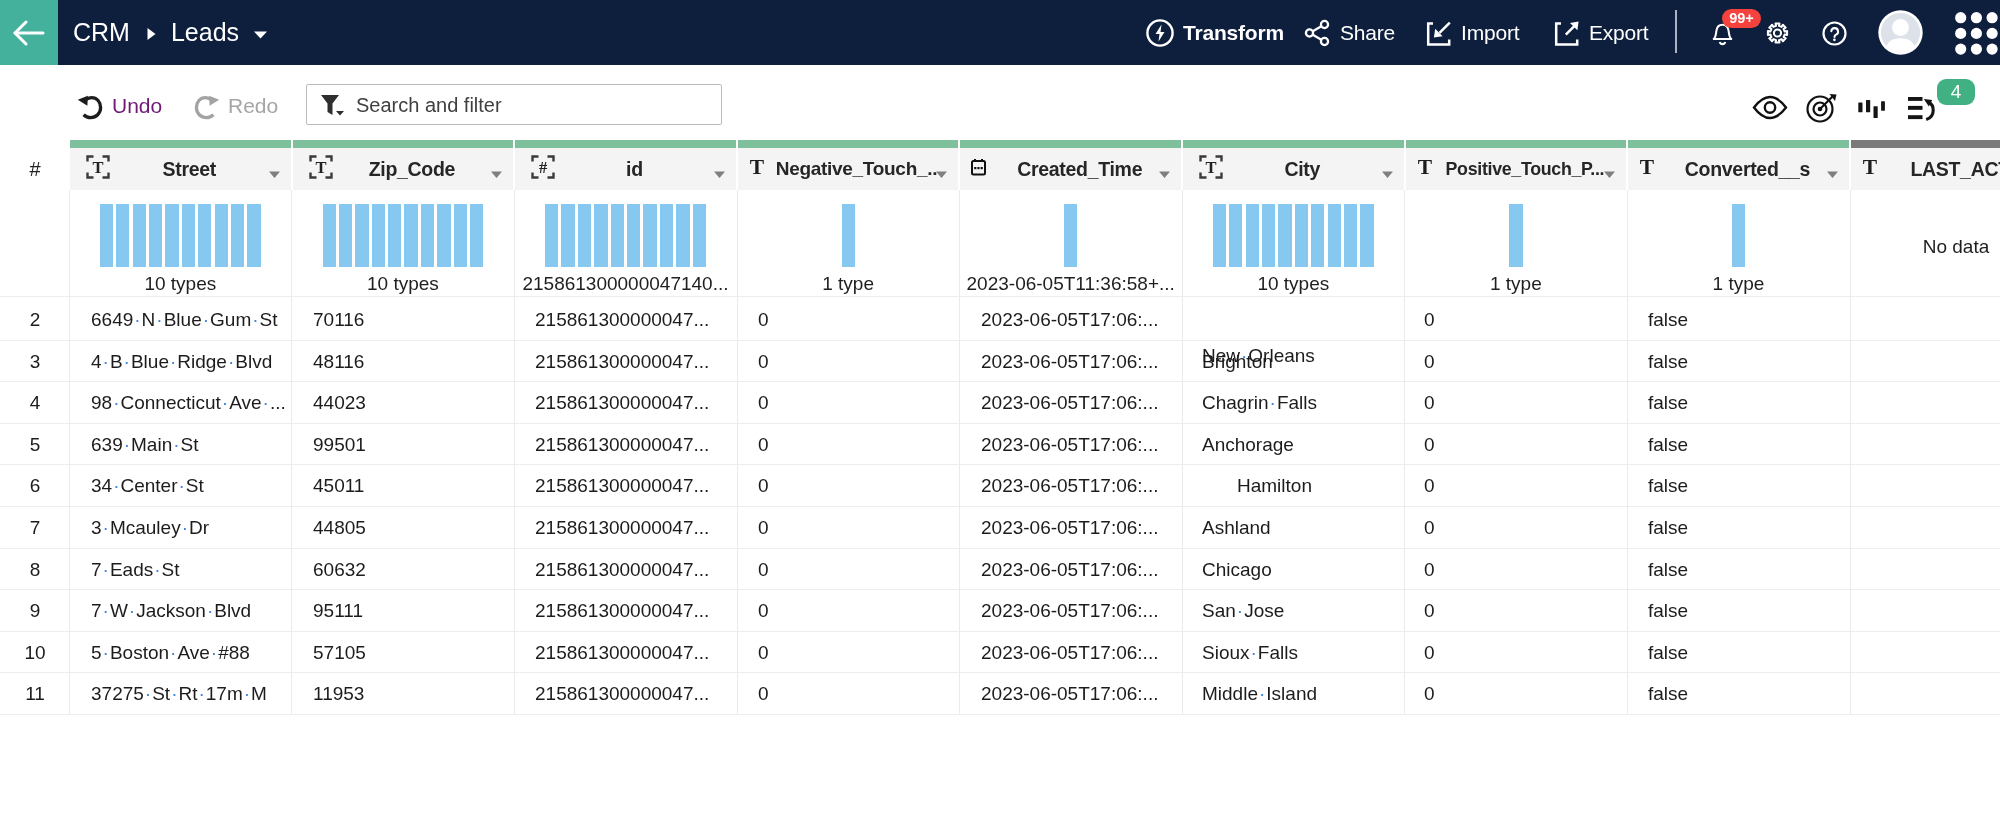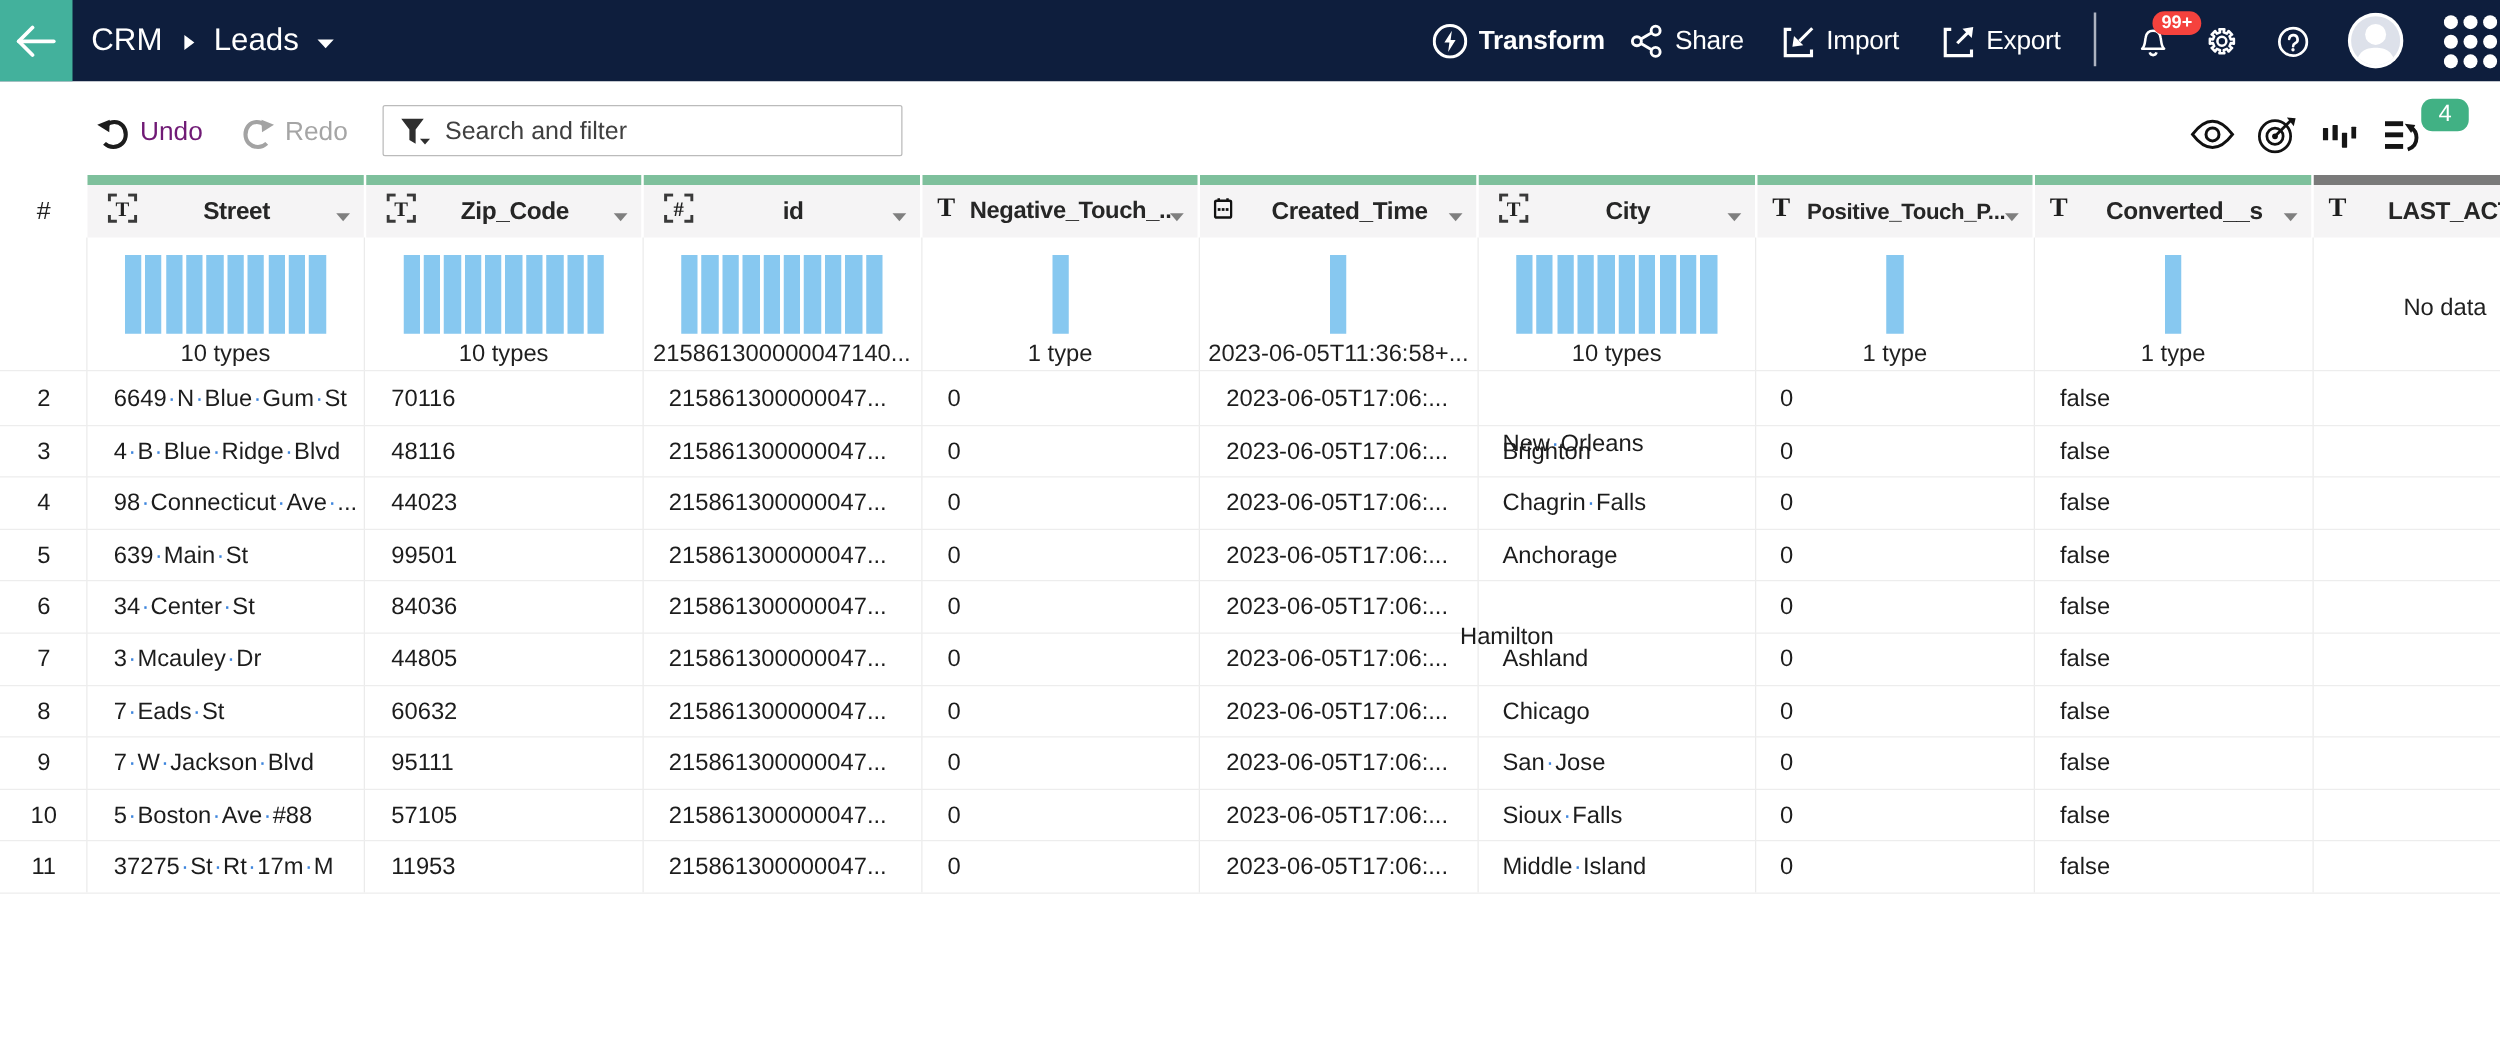--- a/index.html
+++ b/index.html
@@ -391,25 +391,25 @@
 <div class="cell" style="left:313px;top:433.9px;">99501</div>
 <div class="cell" style="left:535px;top:433.9px;">215861300000047...</div>
 <div class="cell" style="left:758px;top:433.9px;">0</div>
 <div class="cell" style="left:981px;top:433.9px;">2023-06-05T17:06:...</div>
 <div class="cell" style="left:1202px;top:433.9px;">Anchorage</div>
 <div class="cell" style="left:1424px;top:433.9px;">0</div>
 <div class="cell" style="left:1648px;top:433.9px;">false</div>
 <div class="hline" style="top:506.0px;"></div>
 <div class="rn" style="top:475.4px;">6</div>
 <div class="cell" style="left:91px;top:475.4px;">34<i>·</i>Center<i>·</i>St</div>
-<div class="cell" style="left:313px;top:475.4px;">84036</div>
+<div class="cell" style="left:313px;top:475.4px;">45011</div>
 <div class="cell" style="left:535px;top:475.4px;">215861300000047...</div>
 <div class="cell" style="left:758px;top:475.4px;">0</div>
 <div class="cell" style="left:981px;top:475.4px;">2023-06-05T17:06:...</div>
-<div class="cell" style="left:1168px;top:475.4px;margin-top:24px;">Hamilton</div>
+<div class="cell" style="left:1237px;top:475.4px;">Hamilton</div>
 <div class="cell" style="left:1424px;top:475.4px;">0</div>
 <div class="cell" style="left:1648px;top:475.4px;">false</div>
 <div class="hline" style="top:547.5px;"></div>
 <div class="rn" style="top:517.0px;">7</div>
 <div class="cell" style="left:91px;top:517.0px;">3<i>·</i>Mcauley<i>·</i>Dr</div>
 <div class="cell" style="left:313px;top:517.0px;">44805</div>
 <div class="cell" style="left:535px;top:517.0px;">215861300000047...</div>
 <div class="cell" style="left:758px;top:517.0px;">0</div>
 <div class="cell" style="left:981px;top:517.0px;">2023-06-05T17:06:...</div>
 <div class="cell" style="left:1202px;top:517.0px;">Ashland</div>

